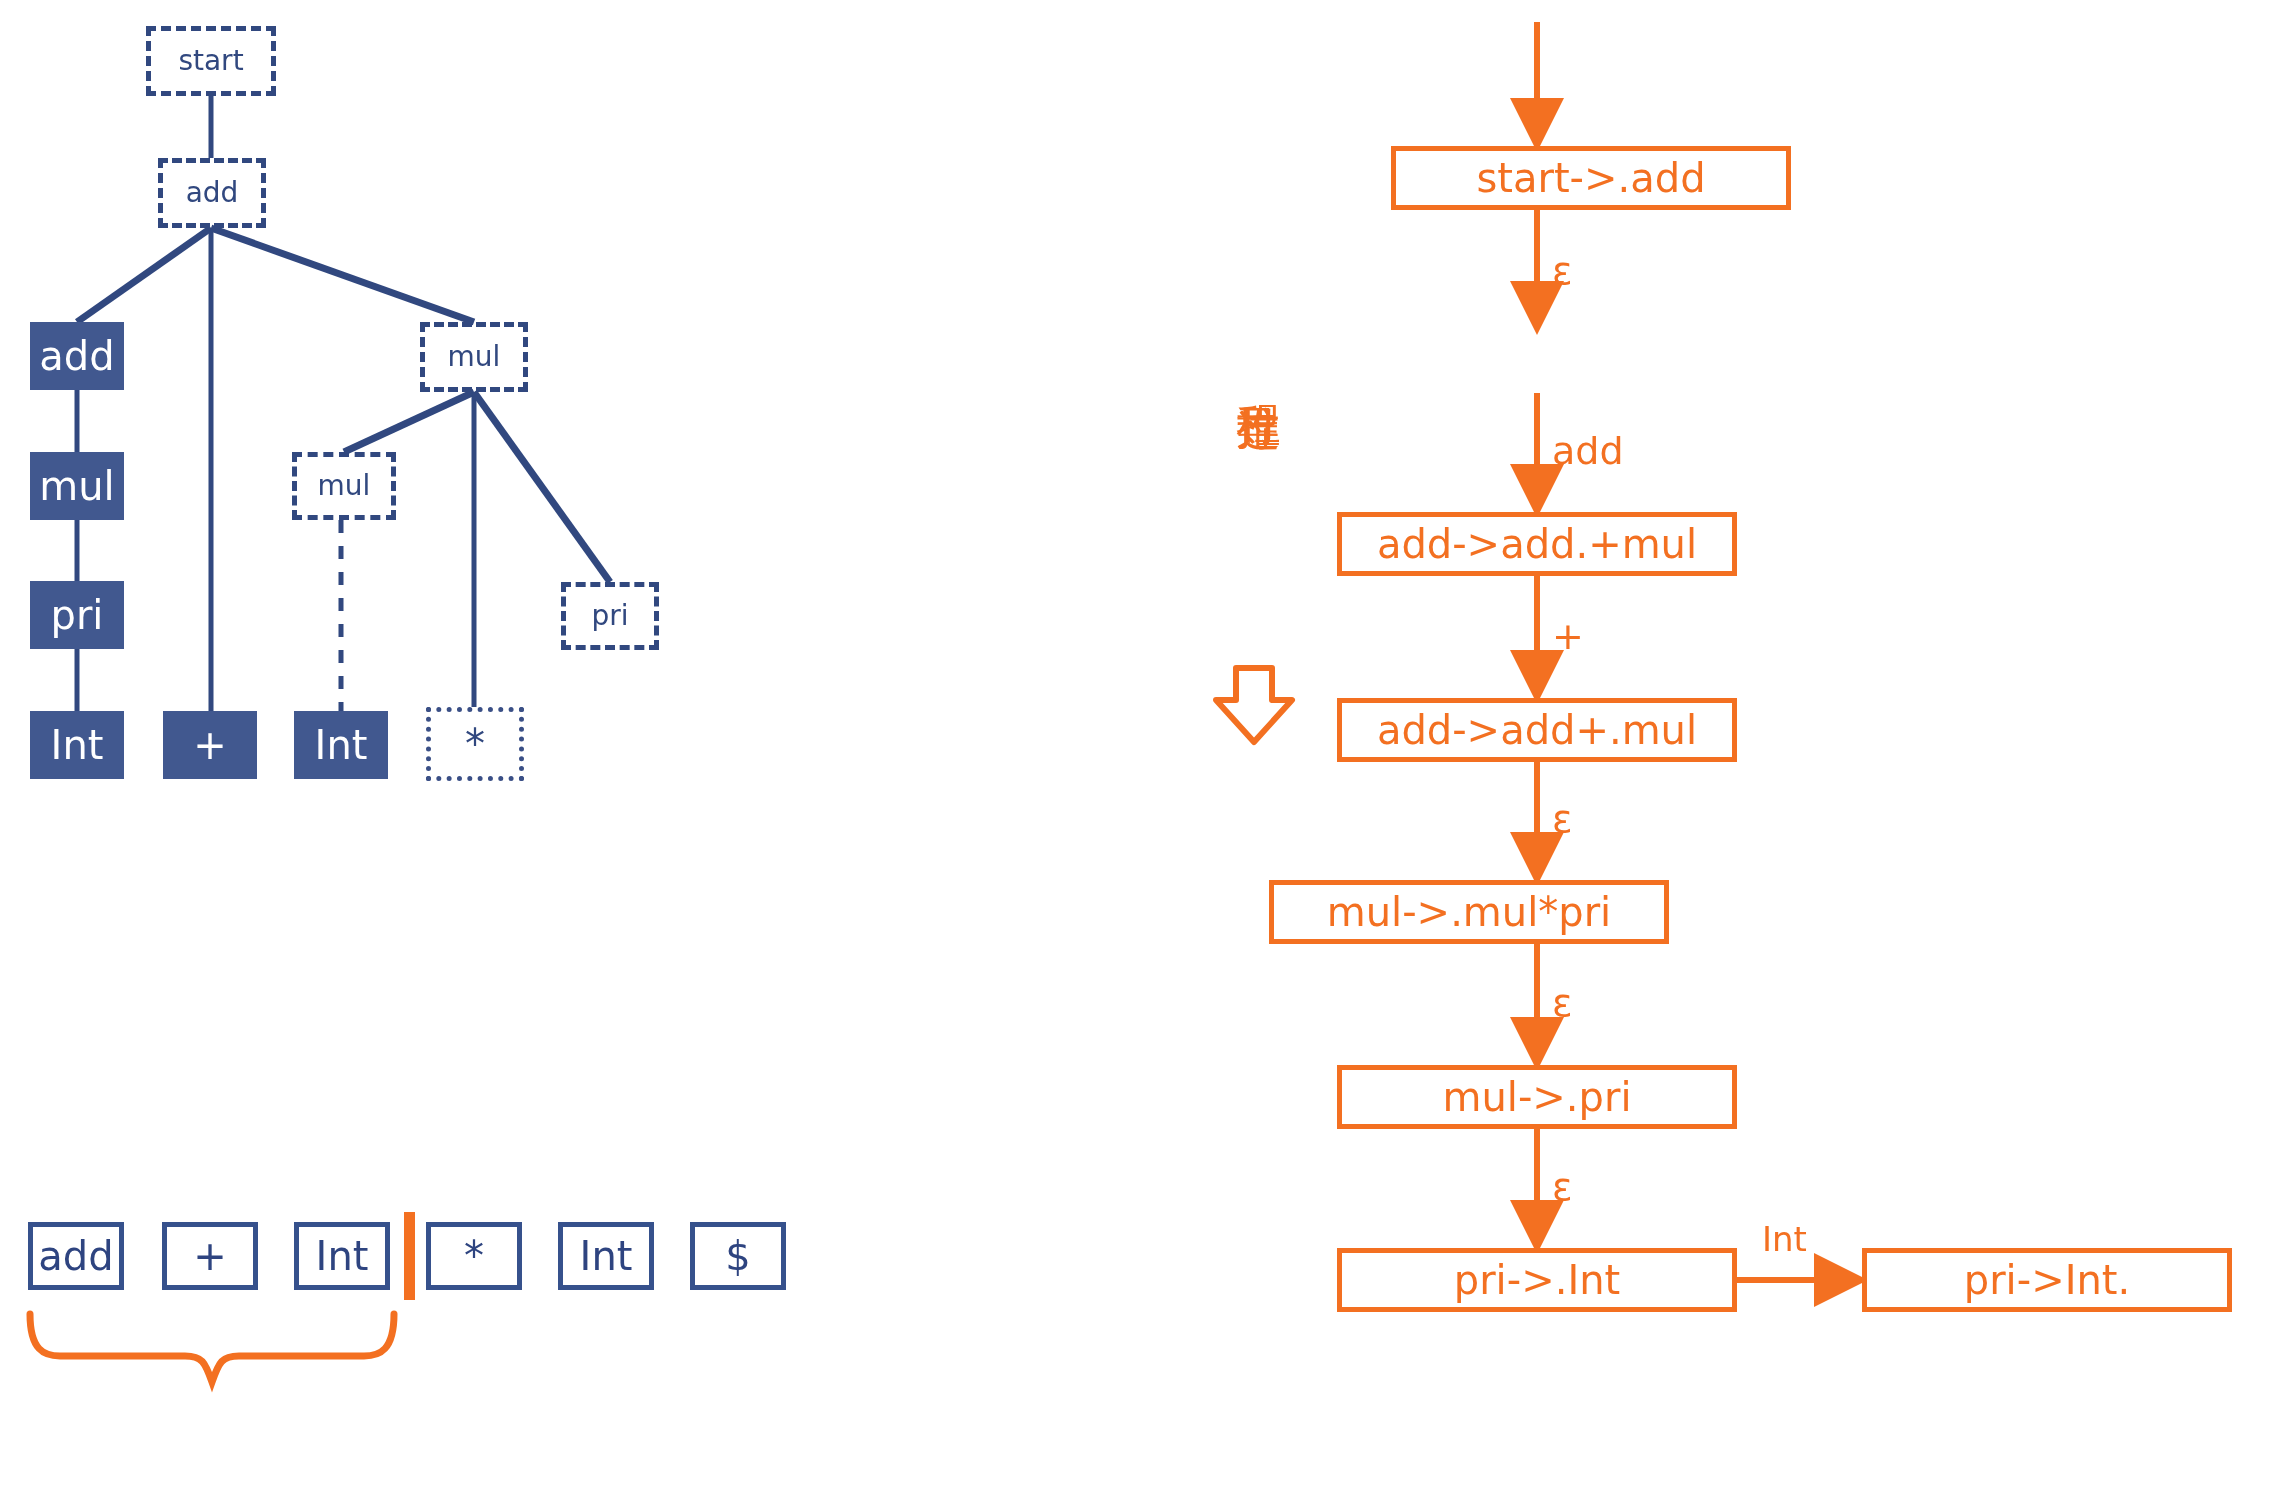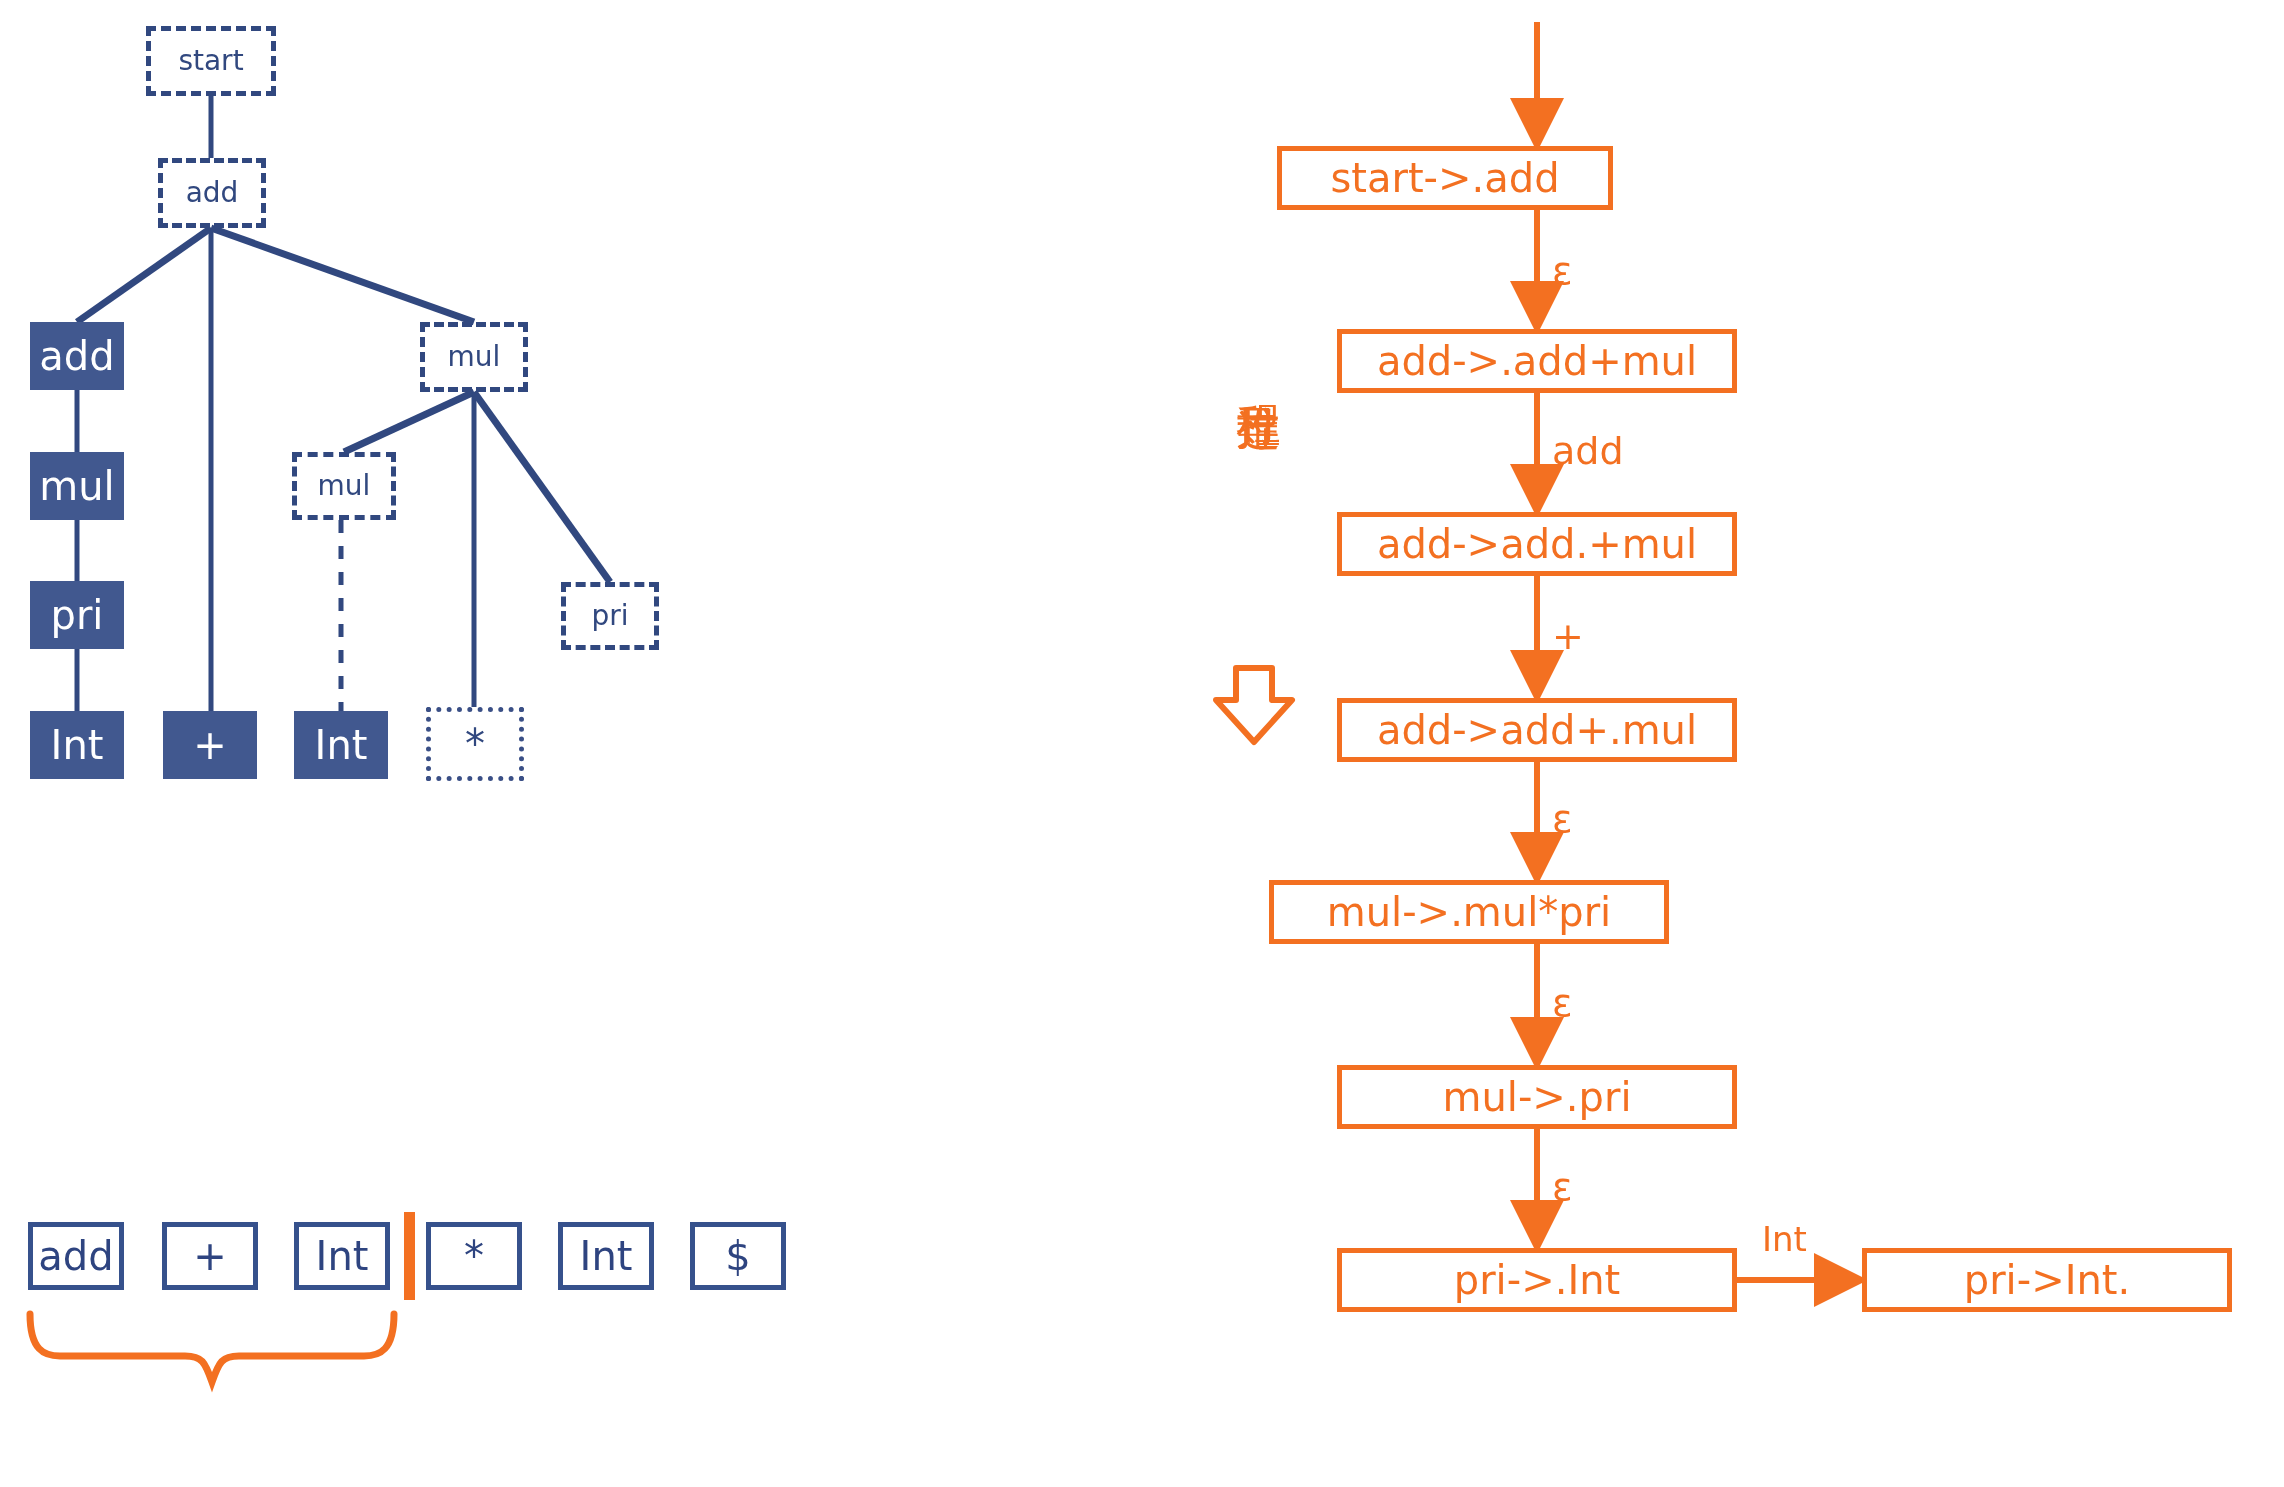--- a/index.html
+++ b/index.html
@@ -149,25 +149,22 @@
   </svg>
 
   <div class="edge-label" style="left:1552px;top:252px;">ε</div>
   <div class="edge-label" style="left:1552px;top:432px;">add</div>
   <div class="edge-label" style="left:1552px;top:617px;">+</div>
   <div class="edge-label" style="left:1552px;top:800px;">ε</div>
   <div class="edge-label" style="left:1552px;top:984px;">ε</div>
   <div class="edge-label" style="left:1552px;top:1168px;">ε</div>
   <div class="edge-label" style="left:1762px;top:1222px;font-size:34px;">Int</div>
 
-  <div class="flow-box" style="left:1277px;top:146px;width:336px;height:64px;justify-content:center;">
+  <div class="flow-box" style="left:1391px;top:146px;width:400px;height:64px;justify-content:center;">
     <span>start-&gt;.add</span>
-  </div>
-  <div class="flow-box" style="left:1337px;top:329px;width:400px;height:64px;">
-    <span>add-&gt;.add+mul</span>
   </div>
   <div class="flow-box" style="left:1337px;top:512px;width:400px;height:64px;">
     <span>add-&gt;add.+mul</span>
   </div>
   <div class="flow-box" style="left:1337px;top:698px;width:400px;height:64px;">
     <span>add-&gt;add+.mul</span>
   </div>
   <div class="flow-box" style="left:1269px;top:880px;width:400px;height:64px;">
     <span>mul-&gt;.mul*pri</span>
   </div>

